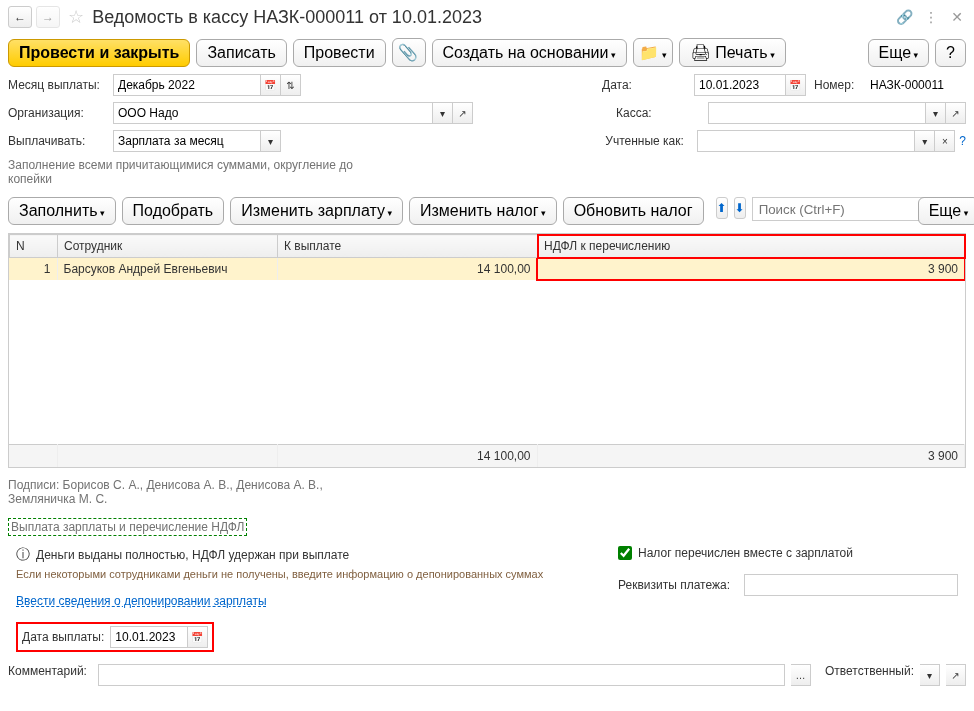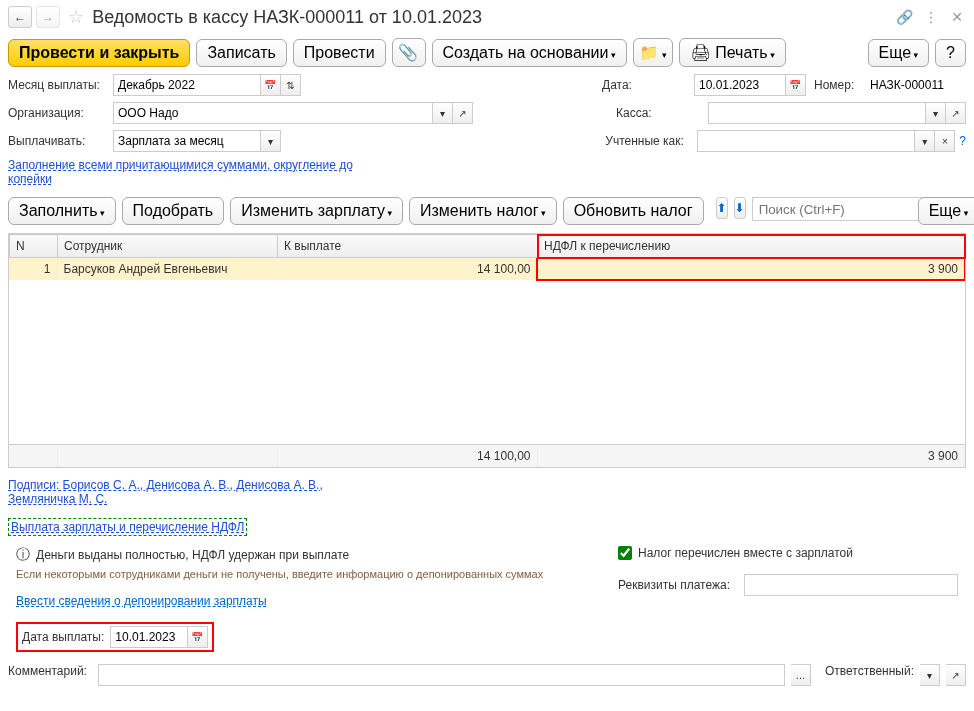--- a/index.html
+++ b/index.html
@@ -13,21 +13,21 @@
 .toolbar { display: flex; align-items: center; padding: 4px 8px; gap: 6px; }
 .btn { border: 1px solid #aaa; background: linear-gradient(#fff,#f0f0f0); padding: 4px 10px; border-radius: 6px; cursor: pointer; font-size: 16px; white-space: nowrap; }
 .btn-primary { background: linear-gradient(#ffe066,#ffcc00); border-color: #cc9900; font-weight: bold; }
 .btn-drop::after { content: " ▾"; font-size: 9px; }
 .btn-icon { padding: 4px 6px; }
 .spacer { flex: 1; }
 .form-row { display: flex; align-items: center; padding: 3px 8px; gap: 0; }
 .label { min-width: 105px; padding-right: 6px; }
 .input { border: 1px solid #ccc; padding: 2px 4px; height: 22px; font-size: 12px; }
 .input-btn { width: 20px; height: 22px; border: 1px solid #ccc; border-left: none; background: linear-gradient(#fff,#eee); display: flex; align-items: center; justify-content: center; font-size: 10px; cursor: pointer; }
-.link-green { color: #1d4ed8; text-decoration: underline; text-decoration-style: dashed; cursor: pointer; }
+.link-green { color: #737373; text-decoration-style: dashed; cursor: pointer; }
 .link-blue { color: #0066cc; text-decoration: underline; text-decoration-style: dashed; cursor: pointer; }
 .toolbar2 { display: flex; align-items: flex-start; padding: 4px 8px; gap: 6px; margin-top: 4px; }
 .search-input { flex: 1; border: 1px solid #ccc; height: 24px; padding: 2px 6px; color: #999; }
 .table-wrap { margin: 4px 8px; border: 1px solid #ccc; }
 .table { width: 100%; border-collapse: collapse; }
 .table th { background: linear-gradient(#fafafa,#eee); border: 1px solid #ccc; padding: 4px 6px; text-align: left; font-weight: normal; font-size: 12px; }
 .table td { border-right: 1px solid #eee; padding: 4px 6px; }
 .table .num { text-align: right; }
 .table-body { height: 186px; overflow: auto; background: #fff; }
 .row-sel td { background: #fff3cc; }

